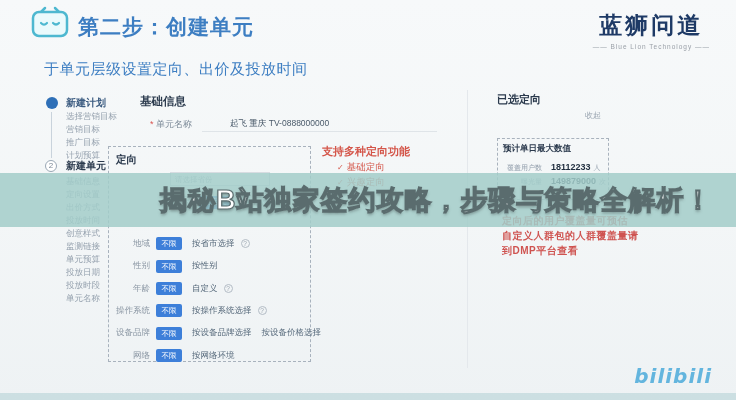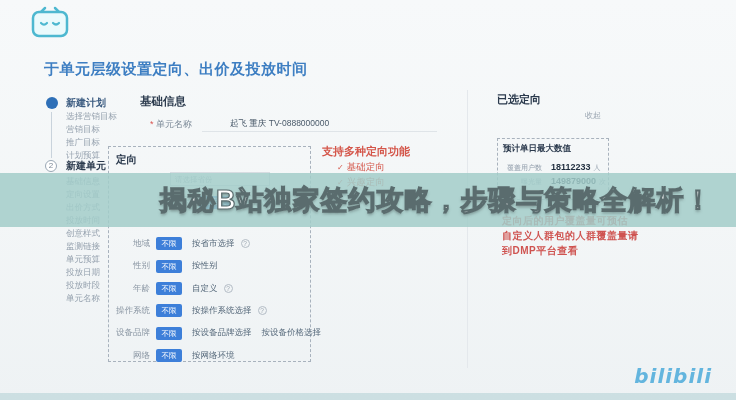--- a/index.html
+++ b/index.html
@@ -9,21 +9,21 @@
            background:linear-gradient(180deg,#f7f9fa 0%,#f3f6f7 55%,#eef2f4 100%); }
 
   
   .tv-icon { position:absolute; left:30px; top:6px; }
   .step-title { position:absolute; left:78px; top:13px; font-size:21px; font-weight:800;
                 color:#3d7ec2; letter-spacing:1px; }
   .brand { position:absolute; right:26px; top:10px; text-align:center; }
   .brand-name { font-size:23px; font-weight:800; color:#1e3a66; letter-spacing:3px;
                 font-family:"Liberation Serif","DejaVu Serif",serif; }
   .brand-sub { font-size:6.5px; color:#9aa0a8; letter-spacing:1px; margin-top:2px; }
-  .subtitle { position:absolute; left:44px; top:60px; font-size:15px; font-weight:700;
+  .subtitle { position:absolute; left:44px; top:60px; font-size:15px; font-weight:400;
               color:#3d7ec2; letter-spacing:0.5px; }
 
   
   .dot1 { position:absolute; left:46px; top:97px; width:12px; height:12px; border-radius:50%;
           background:#2e6fb7; }
   .dot2 { position:absolute; left:45px; top:160px; width:12px; height:12px; border-radius:50%;
           background:#fff; border:1px solid #9aa8b5; color:#7a8896; font-size:8px;
           text-align:center; line-height:10px; }
   .connector { position:absolute; left:51px; top:112px; width:1px; height:46px; background:#c9d3dc; }
   .step1-label { position:absolute; left:66px; top:96px; font-size:10px; font-weight:700; color:#3b5b80; }
@@ -100,20 +100,25 @@
 
   <div class="tv-icon">
     <svg width="40" height="34" viewBox="0 0 40 34">
       <path d="M10 7 L15 2" stroke="#4db8d0" stroke-width="2.5" stroke-linecap="round" fill="none"></path>
       <path d="M30 7 L25 2" stroke="#4db8d0" stroke-width="2.5" stroke-linecap="round" fill="none"></path>
       <rect x="3" y="6" width="34" height="24" rx="6" fill="#eafafc" stroke="#4db8d0" stroke-width="2.5"></rect>
       <path d="M11 17 q3 3 6 0" stroke="#4db8d0" stroke-width="2.2" fill="none" stroke-linecap="round"></path>
       <path d="M23 17 q3 3 6 0" stroke="#4db8d0" stroke-width="2.2" fill="none" stroke-linecap="round"></path>
     </svg>
   </div>
+  <div class="step-title">第二步：创建单元</div>
+  <div class="brand">
+    <div class="brand-name">蓝狮问道</div>
+    <div class="brand-sub">—— Blue Lion Technology ——</div>
+  </div>
   <div class="subtitle">于单元层级设置定向、出价及投放时间</div>
 
   <div class="dot1"></div>
   <div class="connector"></div>
   <div class="dot2">2</div>
   <div class="step1-label">新建计划</div>
   <div class="step2-label">新建单元</div>
   <div id="step1-items">
       <div class="stepitem" style="top: 111px;">选择营销目标</div>
       <div class="stepitem" style="top: 124px;">营销目标</div>

